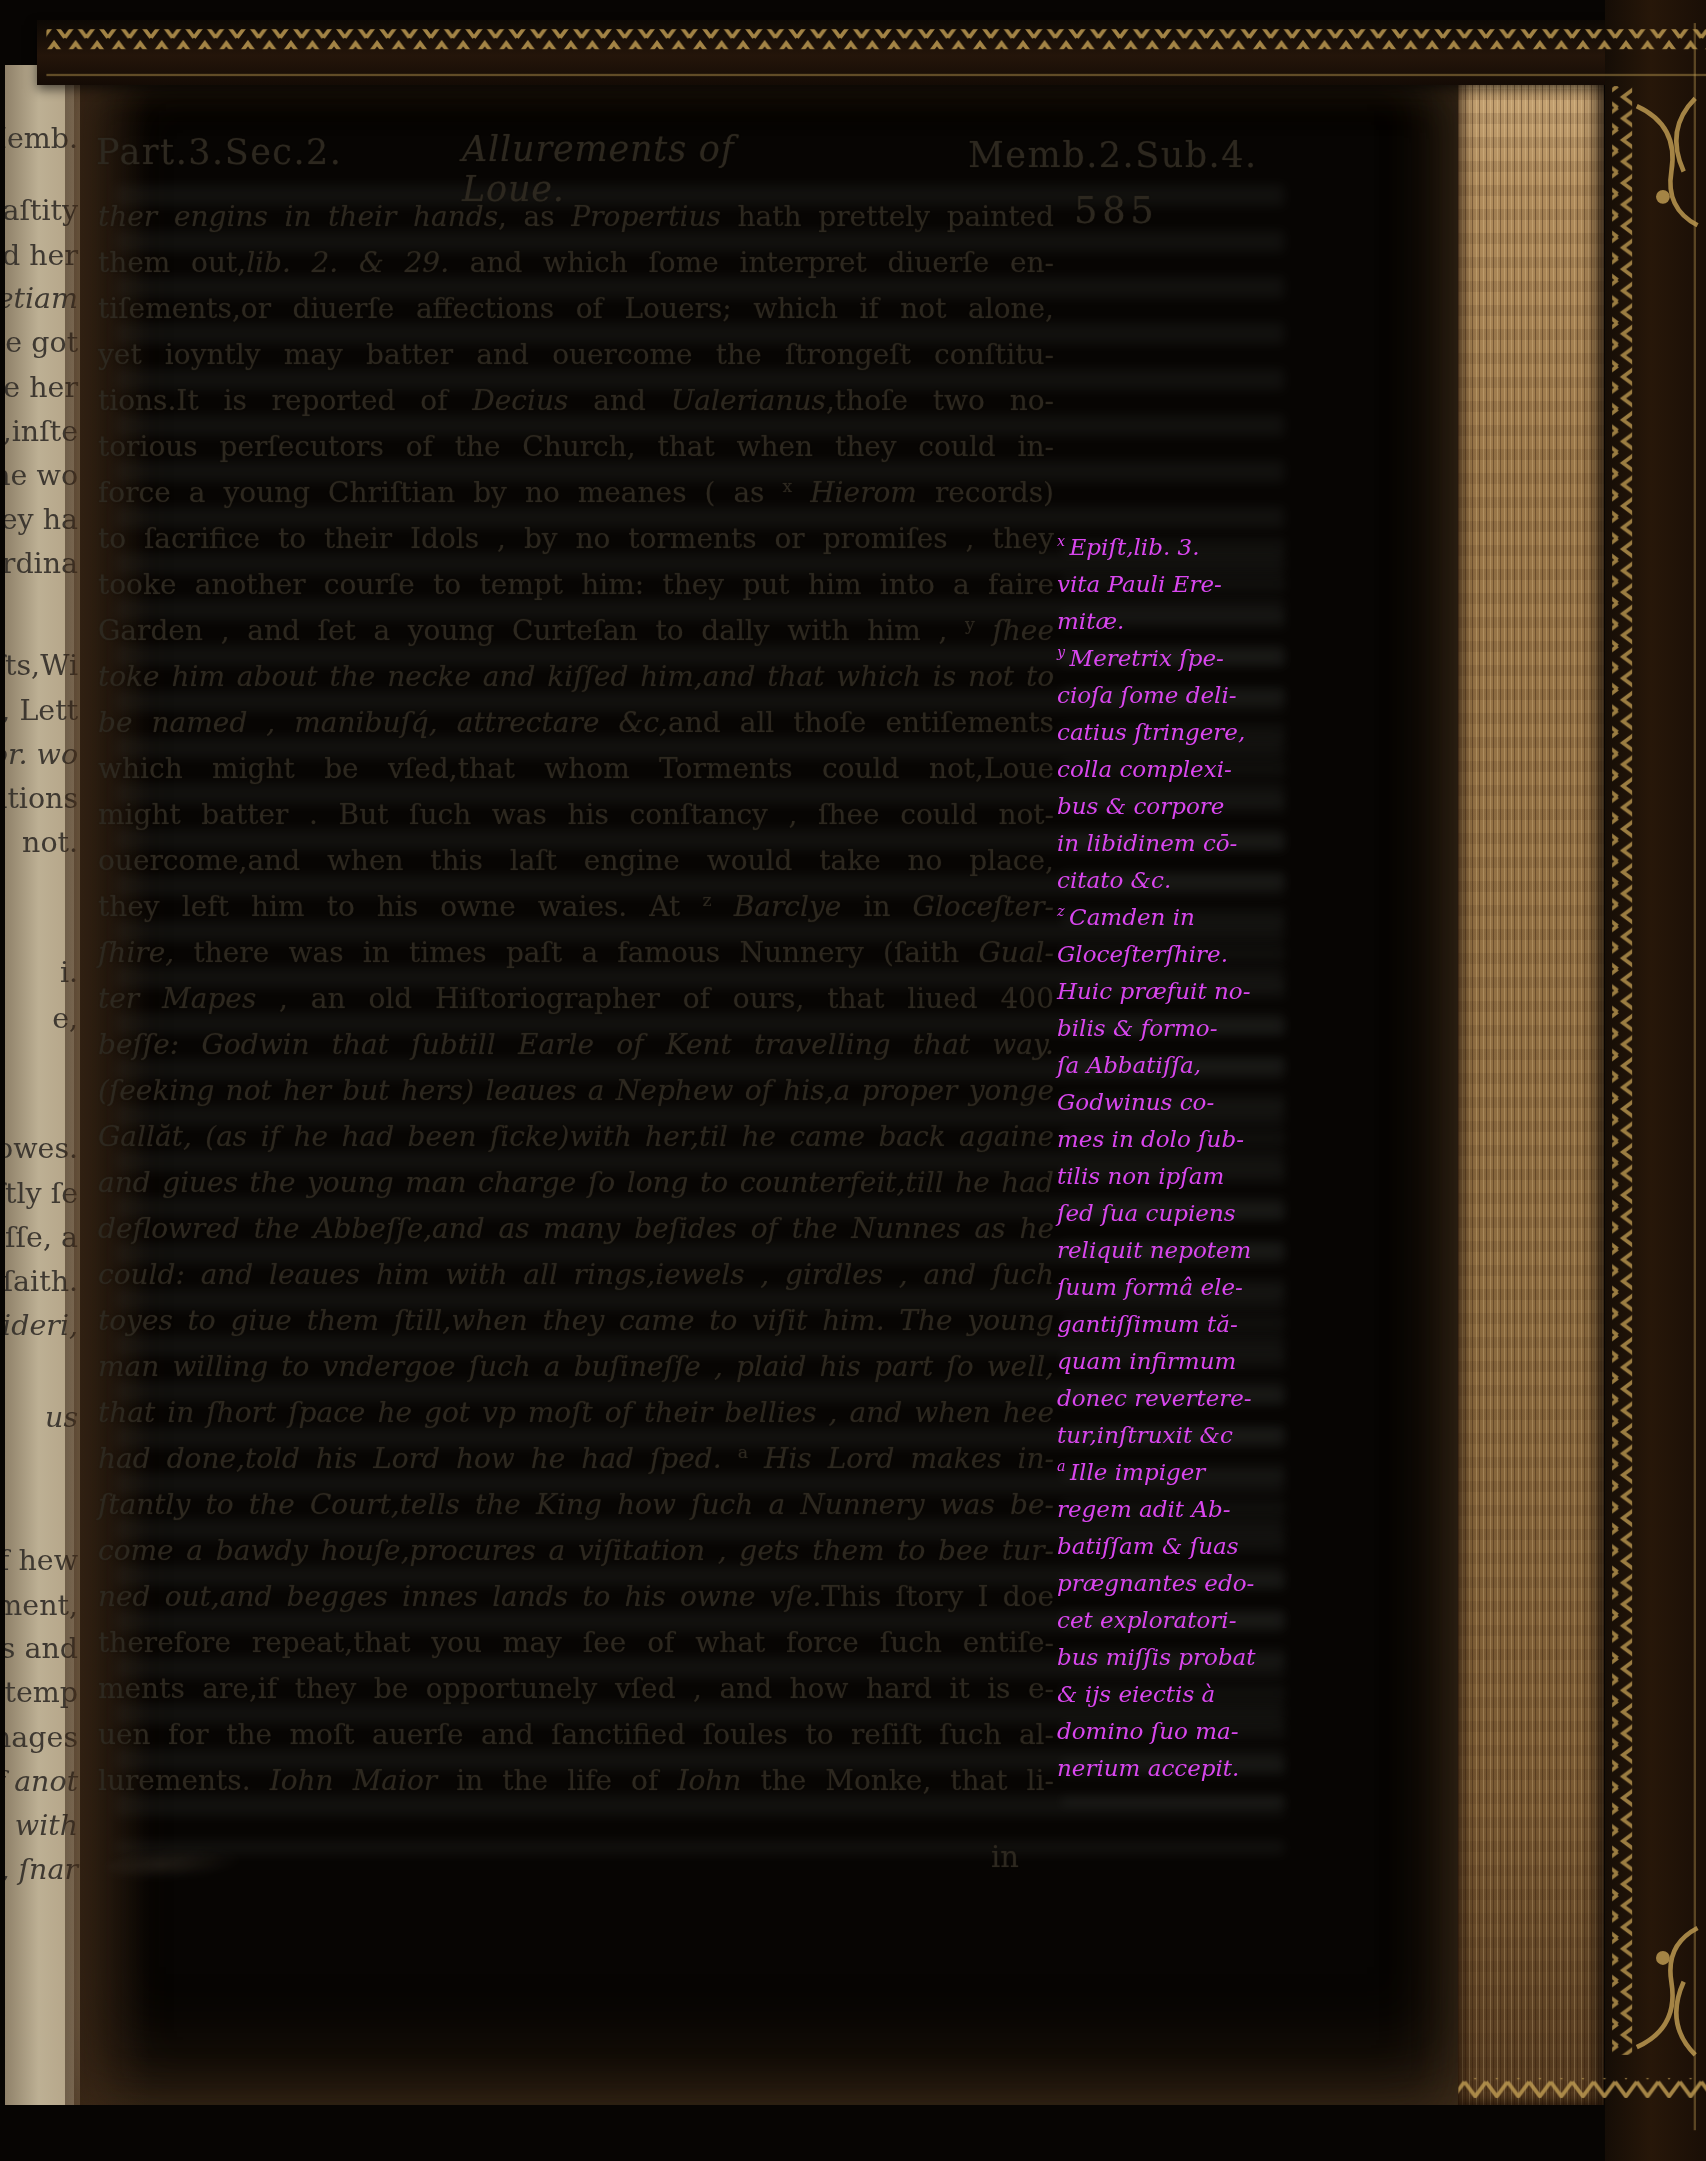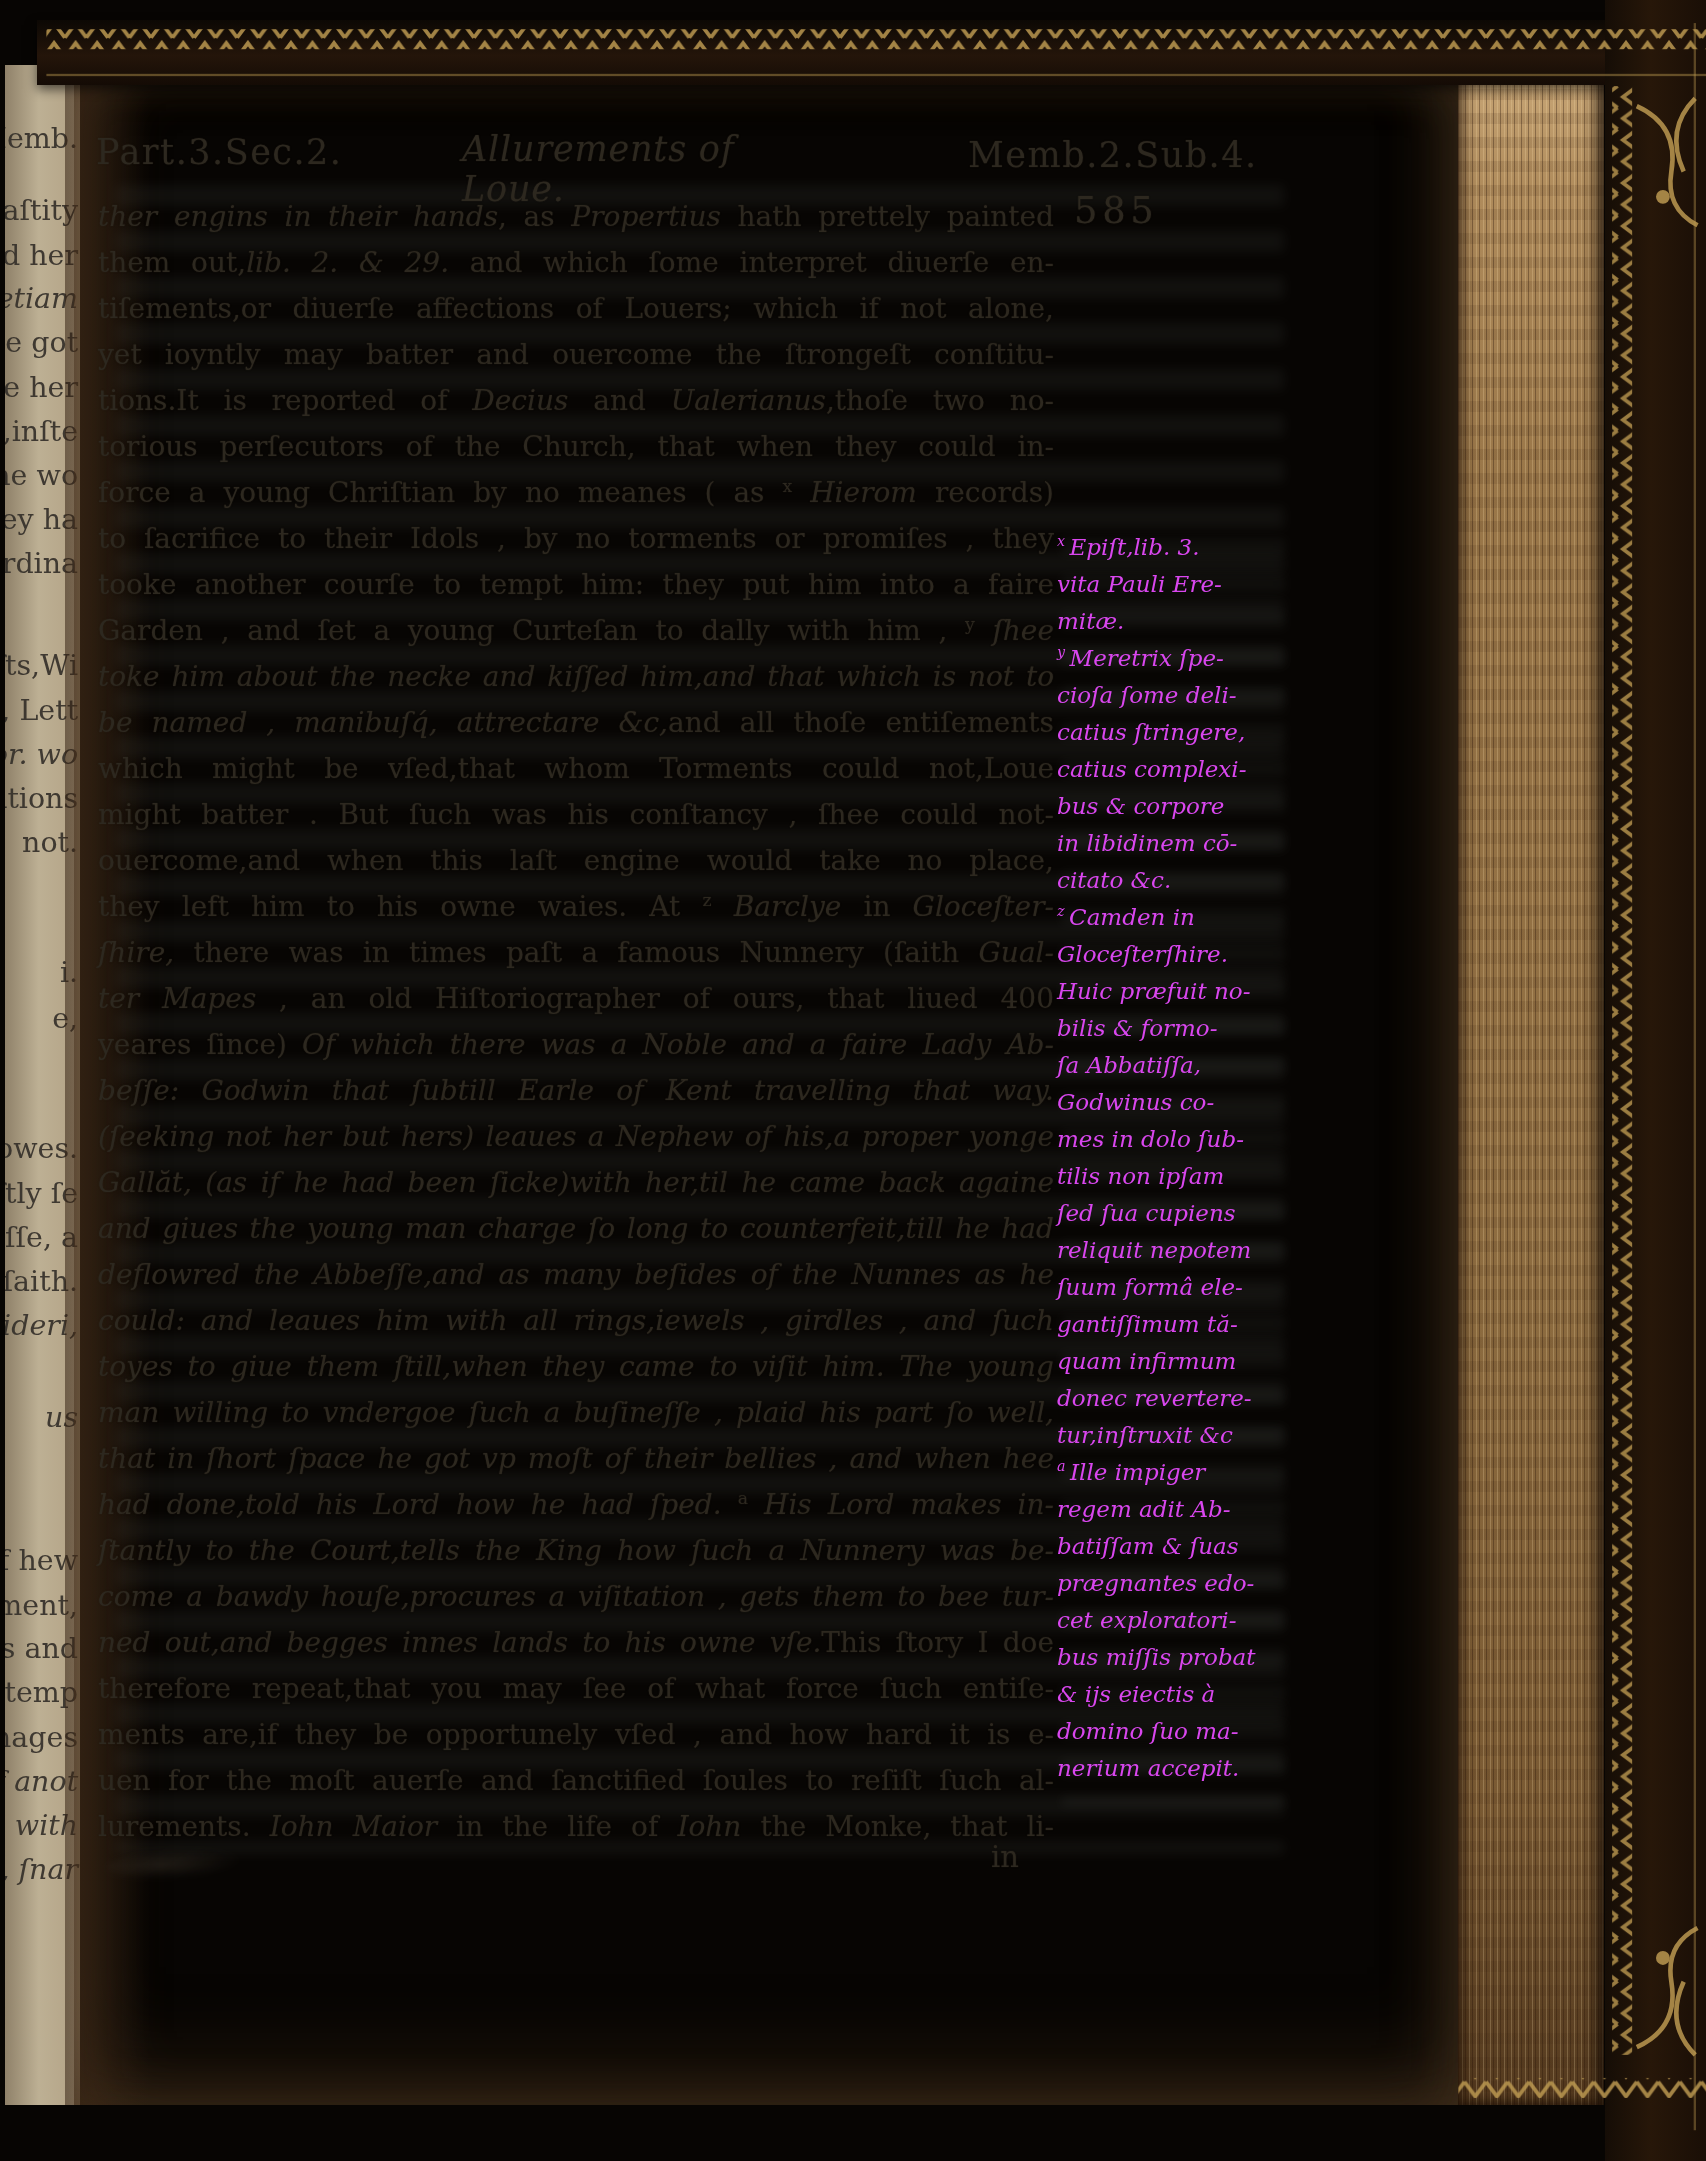--- a/index.html
+++ b/index.html
@@ -136,21 +136,20 @@
       <div class="line"><span class="">tooke another courſe to tempt him: they put him into a faire</span></div>
       <div class="line"><span class="">Garden , and ſet a young Curteſan to dally with him , </span><span class="sup">y</span><span class="it "> ſhee</span></div>
       <div class="line"><span class="it ">toke him about the necke and kiſſed him,and that which is not to</span></div>
       <div class="line"><span class="it ">be named , manibuſq́, attrectare &amp;c,</span><span class="">and all thoſe entiſements</span></div>
       <div class="line"><span class="">which might be vſed,that whom Torments could not,Loue</span></div>
       <div class="line"><span class="">might batter . But ſuch was his conſtancy , ſhee could not-</span></div>
       <div class="line"><span class="">ouercome,and when this laſt engine would take no place,</span></div>
       <div class="line"><span class="">they left him to his owne waies.  At </span><span class="sup">z</span><span class="it "> Barclye</span><span class=""> in </span><span class="it ">Gloceſter-</span></div>
       <div class="line"><span class="it ">ſhire,</span><span class=""> there was in times paſt a famous Nunnery (ſaith </span><span class="it ">Gual-</span></div>
       <div class="line"><span class="it ">ter Mapes</span><span class=""> , an old Hiſtoriographer of ours, that liued 400</span></div>
-      <div class="line"><span class="">yeares ſince) </span><span class="it ">Of which there was a Noble and a faire Lady Ab-</span></div>
       <div class="line"><span class="it ">beſſe: Godwin that ſubtill Earle of Kent travelling that way.</span></div>
       <div class="line"><span class="it ">(ſeeking not her but hers) leaues a Nephew of his,a proper yonge</span></div>
       <div class="line"><span class="it ">Gallăt, (as if he had been ſicke)with her,til he came back againe</span></div>
       <div class="line"><span class="it ">and giues the young man charge ſo long to counterfeit,till he had</span></div>
       <div class="line"><span class="it ">deflowred the Abbeſſe,and as many beſides of the Nunnes as he</span></div>
       <div class="line"><span class="it ">could: and leaues him with all rings,iewels , girdles , and ſuch</span></div>
       <div class="line"><span class="it ">toyes to giue them ſtill,when they came to viſit him. The young</span></div>
       <div class="line"><span class="it ">man willing to vndergoe ſuch a buſineſſe , plaid his part ſo well,</span></div>
       <div class="line"><span class="it ">that in ſhort ſpace he got vp moſt of their bellies , and when hee</span></div>
       <div class="line"><span class="it ">had done,told his Lord how he had ſped. </span><span class="sup">a</span><span class="it "> His Lord makes in-</span></div>
@@ -166,21 +165,21 @@
   <div id="margin-notes">
       <div class="note">
         <div class="mline"><span class="sup">x </span>Epiſt,lib. 3.</div>
         <div class="mline">vita Pauli Ere-</div>
         <div class="mline">mitæ.</div>
       </div>
       <div class="note">
         <div class="mline"><span class="sup">y </span>Meretrix ſpe-</div>
         <div class="mline">cioſa ſome deli-</div>
         <div class="mline">catius ſtringere,</div>
-        <div class="mline">catius complexi-</div>
+        <div class="mline">colla complexi-</div>
         <div class="mline">bus &amp; corpore</div>
         <div class="mline">in libidinem cō-</div>
         <div class="mline">citato &amp;c.</div>
       </div>
       <div class="note">
         <div class="mline"><span class="sup">z </span>Camden in</div>
         <div class="mline">Gloceſterſhire.</div>
         <div class="mline">Huic præfuit no-</div>
         <div class="mline">bilis &amp; formo-</div>
         <div class="mline">ſa Abbatiſſa,</div>

